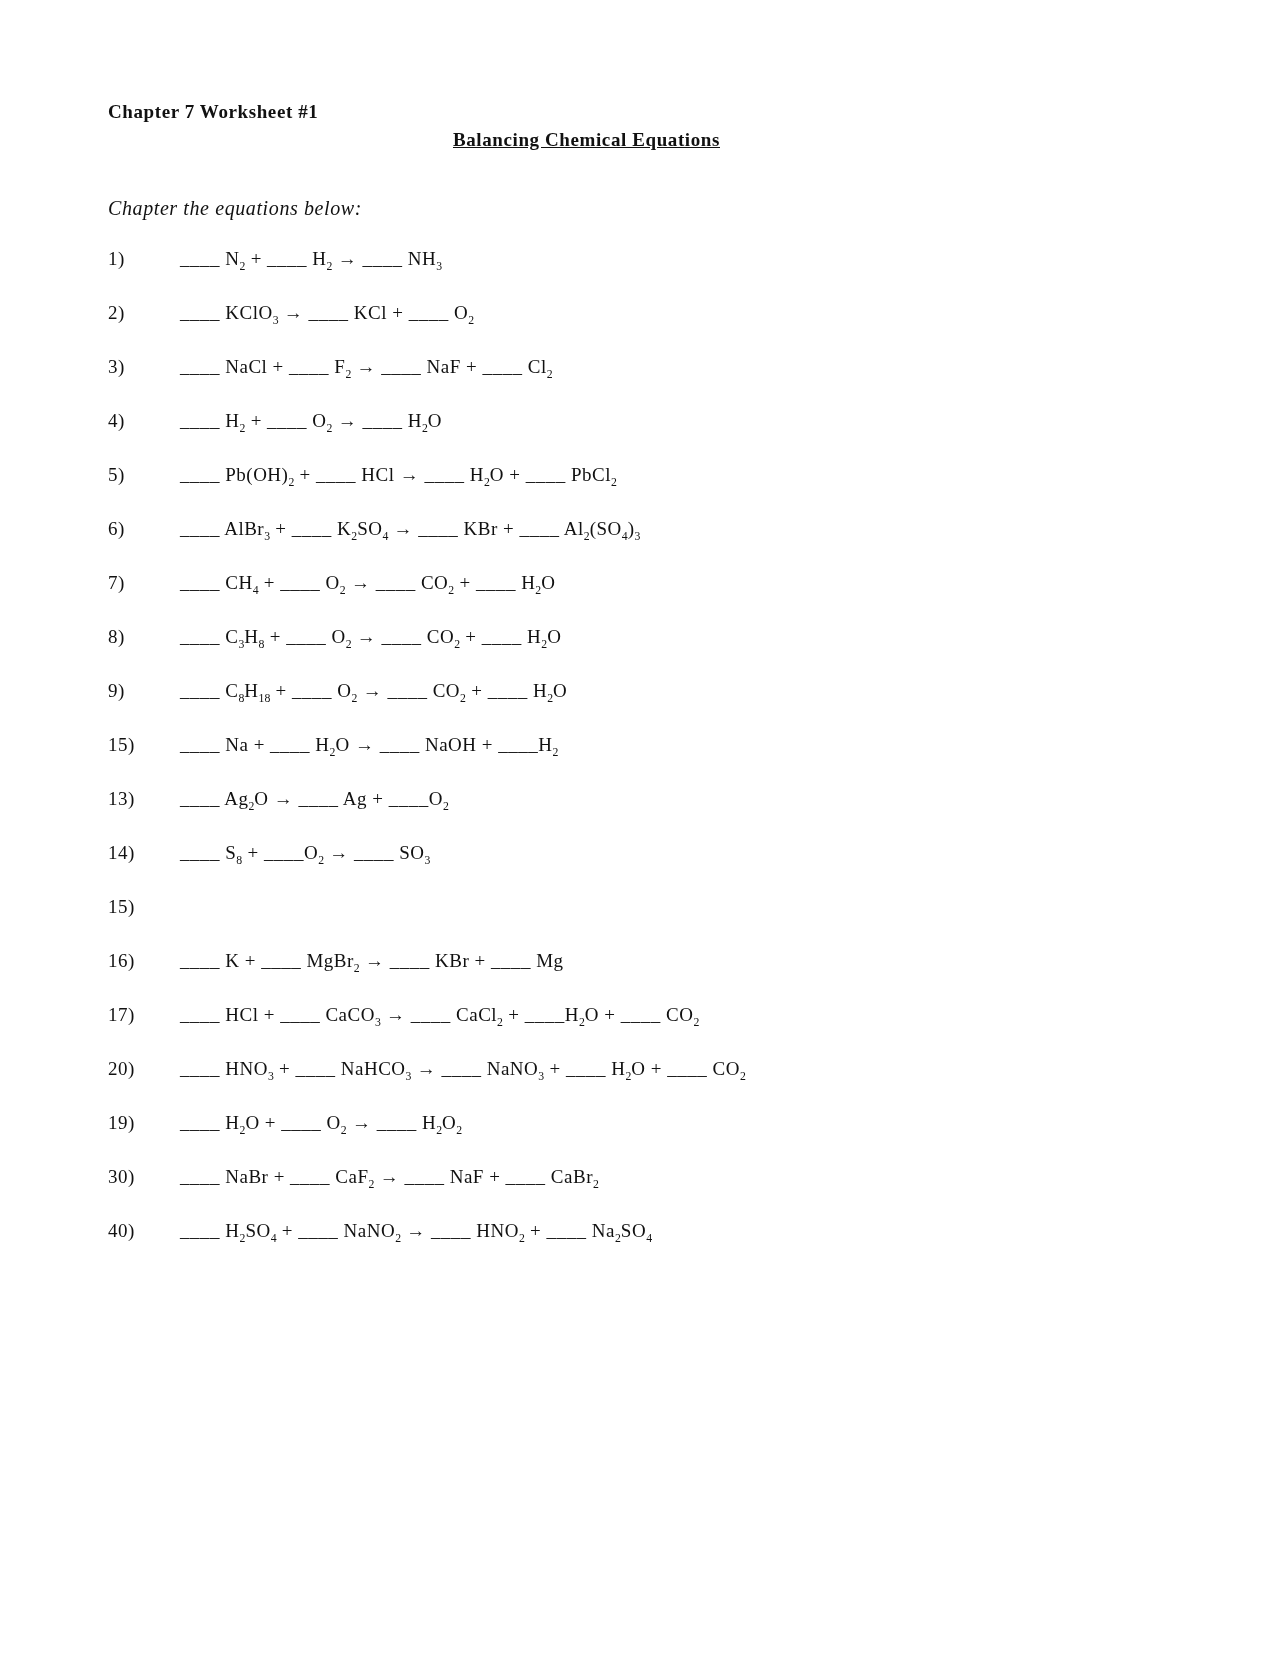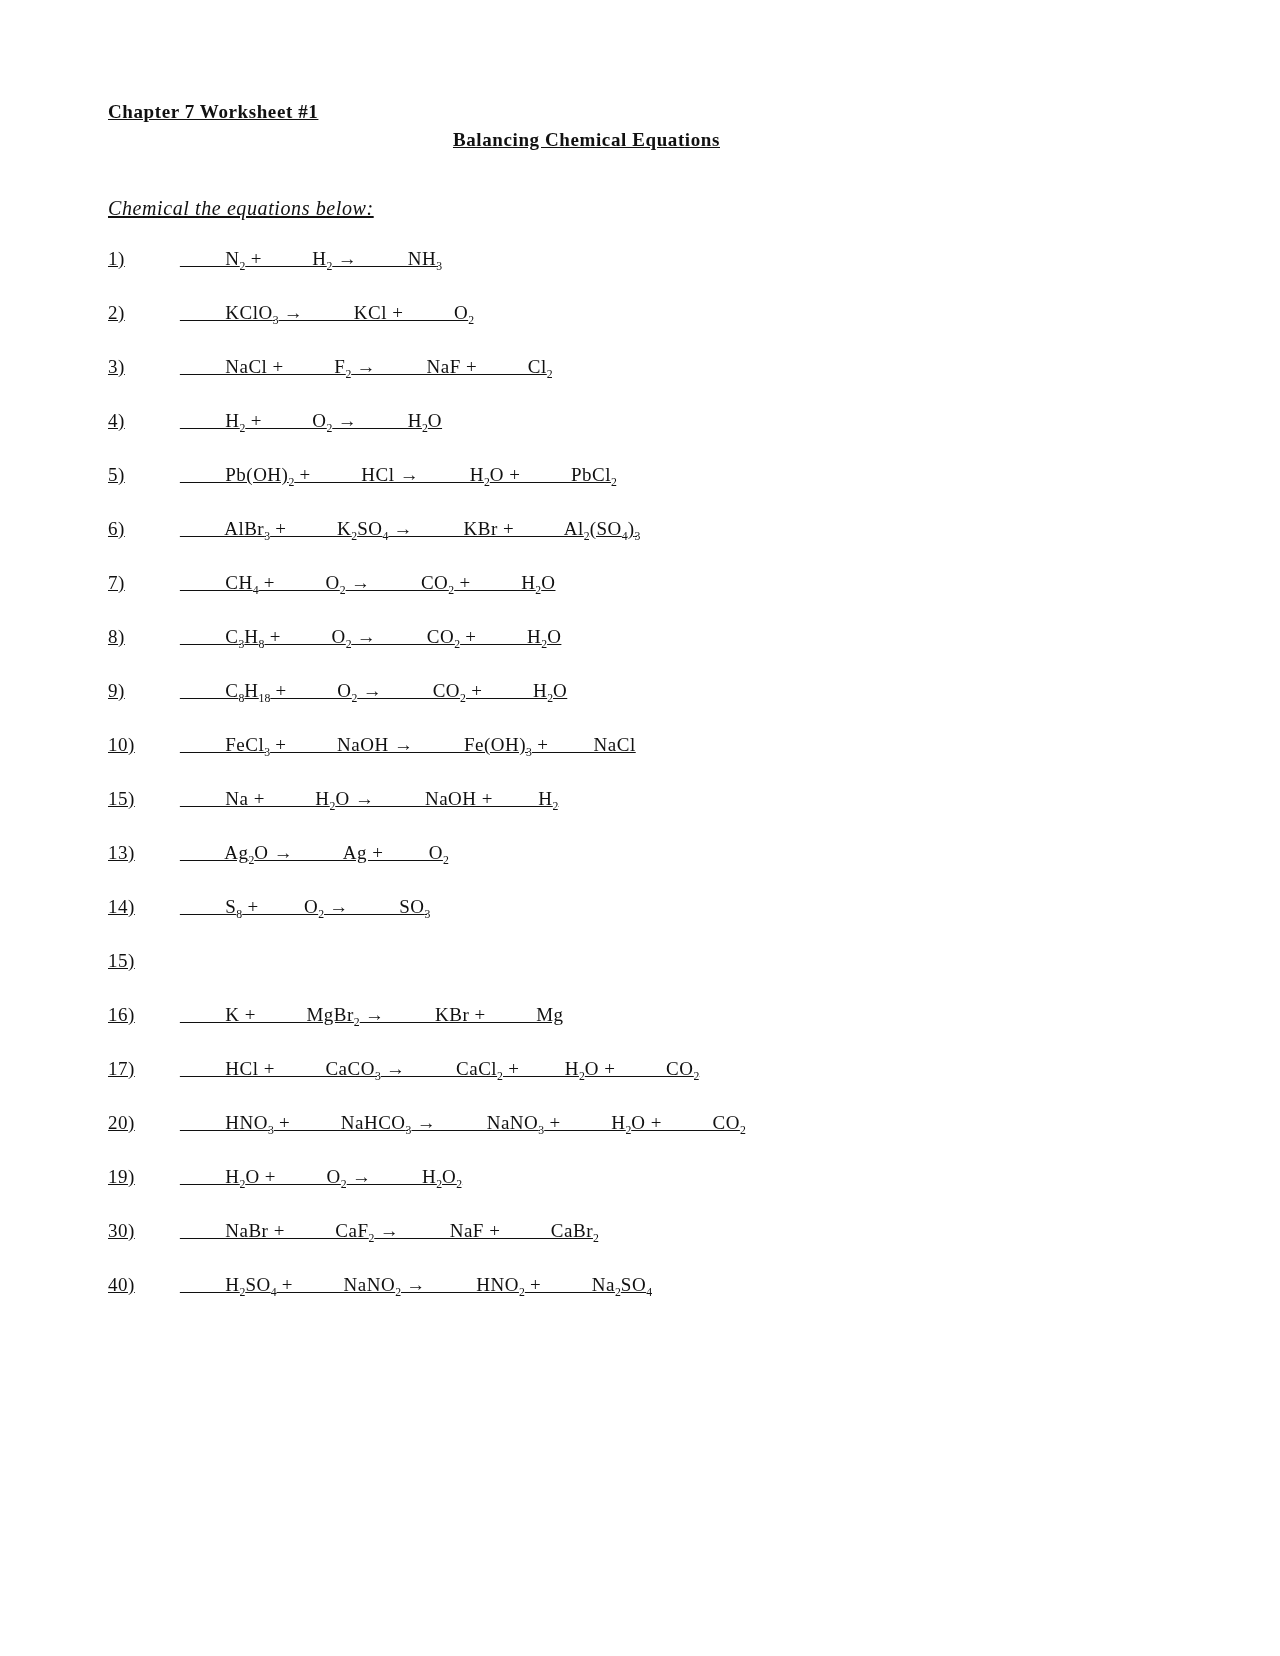--- a/index.html
+++ b/index.html
@@ -12,21 +12,20 @@
     height: 1656px;
     font-family: "Liberation Serif", "DejaVu Serif", serif;
     color: #111111;
     position: relative;
     overflow: hidden;
   }
   .page {
     padding: 100px 99px 0 108px;
     box-sizing: border-box;
     width: 1164px;
-    text-decoration: underline;
   }
   .worksheet-header {
     font-weight: bold;
     font-size: 19px;
     letter-spacing: 0.6px;
     line-height: 24px;
   }
   .worksheet-title {
     text-align: center;
     font-weight: bold;
@@ -62,32 +61,31 @@
     font-size: 0.62em;
     letter-spacing: 0;
   }
 </style>
 </head>
 <body>
 
 <div class="page">
   <div class="worksheet-header">Chapter 7 Worksheet #1</div>
   <div class="worksheet-title">Balancing Chemical Equations</div>
-  <div class="instruction">Chemical the equations below:</div>
+  <div class="instruction">Chapter the equations below:</div>
   <div class="equations">
       <div class="row"><div class="num">1)</div><div class="eq">____ N<sub>2</sub> + ____ H<sub>2</sub> → ____ NH<sub>3</sub></div></div>
       <div class="row"><div class="num">2)</div><div class="eq">____ KClO<sub>3</sub> → ____ KCl + ____ O<sub>2</sub></div></div>
       <div class="row"><div class="num">3)</div><div class="eq">____ NaCl + ____ F<sub>2</sub> → ____ NaF + ____ Cl<sub>2</sub></div></div>
       <div class="row"><div class="num">4)</div><div class="eq">____ H<sub>2</sub> + ____ O<sub>2</sub> → ____ H<sub>2</sub>O</div></div>
       <div class="row"><div class="num">5)</div><div class="eq">____ Pb(OH)<sub>2</sub> + ____ HCl → ____ H<sub>2</sub>O + ____ PbCl<sub>2</sub></div></div>
       <div class="row"><div class="num">6)</div><div class="eq">____ AlBr<sub>3</sub> + ____ K<sub>2</sub>SO<sub>4</sub> → ____ KBr + ____ Al<sub>2</sub>(SO<sub>4</sub>)<sub>3</sub></div></div>
       <div class="row"><div class="num">7)</div><div class="eq">____ CH<sub>4</sub> + ____ O<sub>2</sub> → ____ CO<sub>2</sub> + ____ H<sub>2</sub>O</div></div>
       <div class="row"><div class="num">8)</div><div class="eq">____ C<sub>3</sub>H<sub>8</sub> + ____ O<sub>2</sub> → ____ CO<sub>2</sub> + ____ H<sub>2</sub>O</div></div>
       <div class="row"><div class="num">9)</div><div class="eq">____ C<sub>8</sub>H<sub>18</sub> + ____ O<sub>2</sub> → ____ CO<sub>2</sub> + ____ H<sub>2</sub>O</div></div>
-      <div class="row"><div class="num">10)</div><div class="eq">____ FeCl<sub>3</sub> + ____ NaOH → ____ Fe(OH)<sub>3</sub> + ____NaCl</div></div>
       <div class="row"><div class="num">15)</div><div class="eq">____ Na + ____ H<sub>2</sub>O → ____ NaOH + ____H<sub>2</sub></div></div>
       <div class="row"><div class="num">13)</div><div class="eq">____ Ag<sub>2</sub>O → ____ Ag + ____O<sub>2</sub></div></div>
       <div class="row"><div class="num">14)</div><div class="eq">____ S<sub>8</sub> + ____O<sub>2</sub> → ____ SO<sub>3</sub></div></div>
       <div class="row"><div class="num">15)</div></div>
       <div class="row"><div class="num">16)</div><div class="eq">____ K + ____ MgBr<sub>2</sub> → ____ KBr + ____ Mg</div></div>
       <div class="row"><div class="num">17)</div><div class="eq">____ HCl + ____ CaCO<sub>3</sub> → ____ CaCl<sub>2</sub> + ____H<sub>2</sub>O + ____ CO<sub>2</sub></div></div>
       <div class="row"><div class="num">20)</div><div class="eq">____ HNO<sub>3</sub> + ____ NaHCO<sub>3</sub> → ____ NaNO<sub>3</sub> + ____ H<sub>2</sub>O + ____ CO<sub>2</sub></div></div>
       <div class="row"><div class="num">19)</div><div class="eq">____ H<sub>2</sub>O + ____ O<sub>2</sub> → ____ H<sub>2</sub>O<sub>2</sub></div></div>
       <div class="row"><div class="num">30)</div><div class="eq">____ NaBr + ____ CaF<sub>2</sub> → ____ NaF + ____ CaBr<sub>2</sub></div></div>
       <div class="row"><div class="num">40)</div><div class="eq">____ H<sub>2</sub>SO<sub>4</sub> + ____ NaNO<sub>2</sub> → ____ HNO<sub>2</sub> + ____ Na<sub>2</sub>SO<sub>4</sub></div></div>

